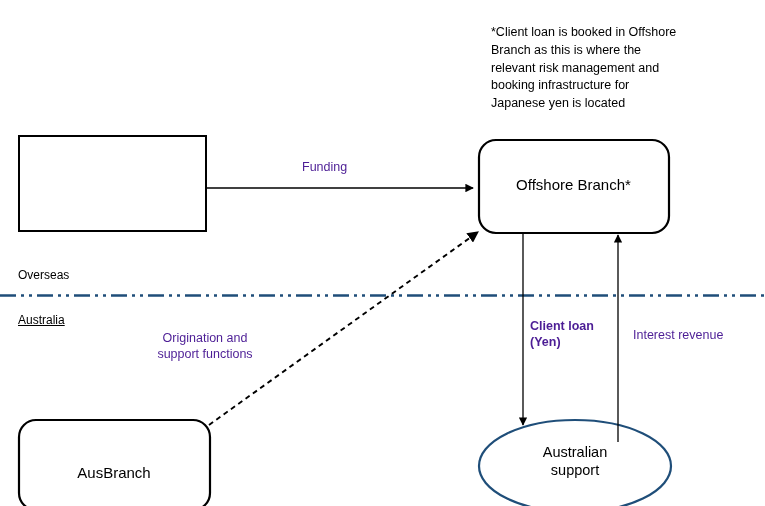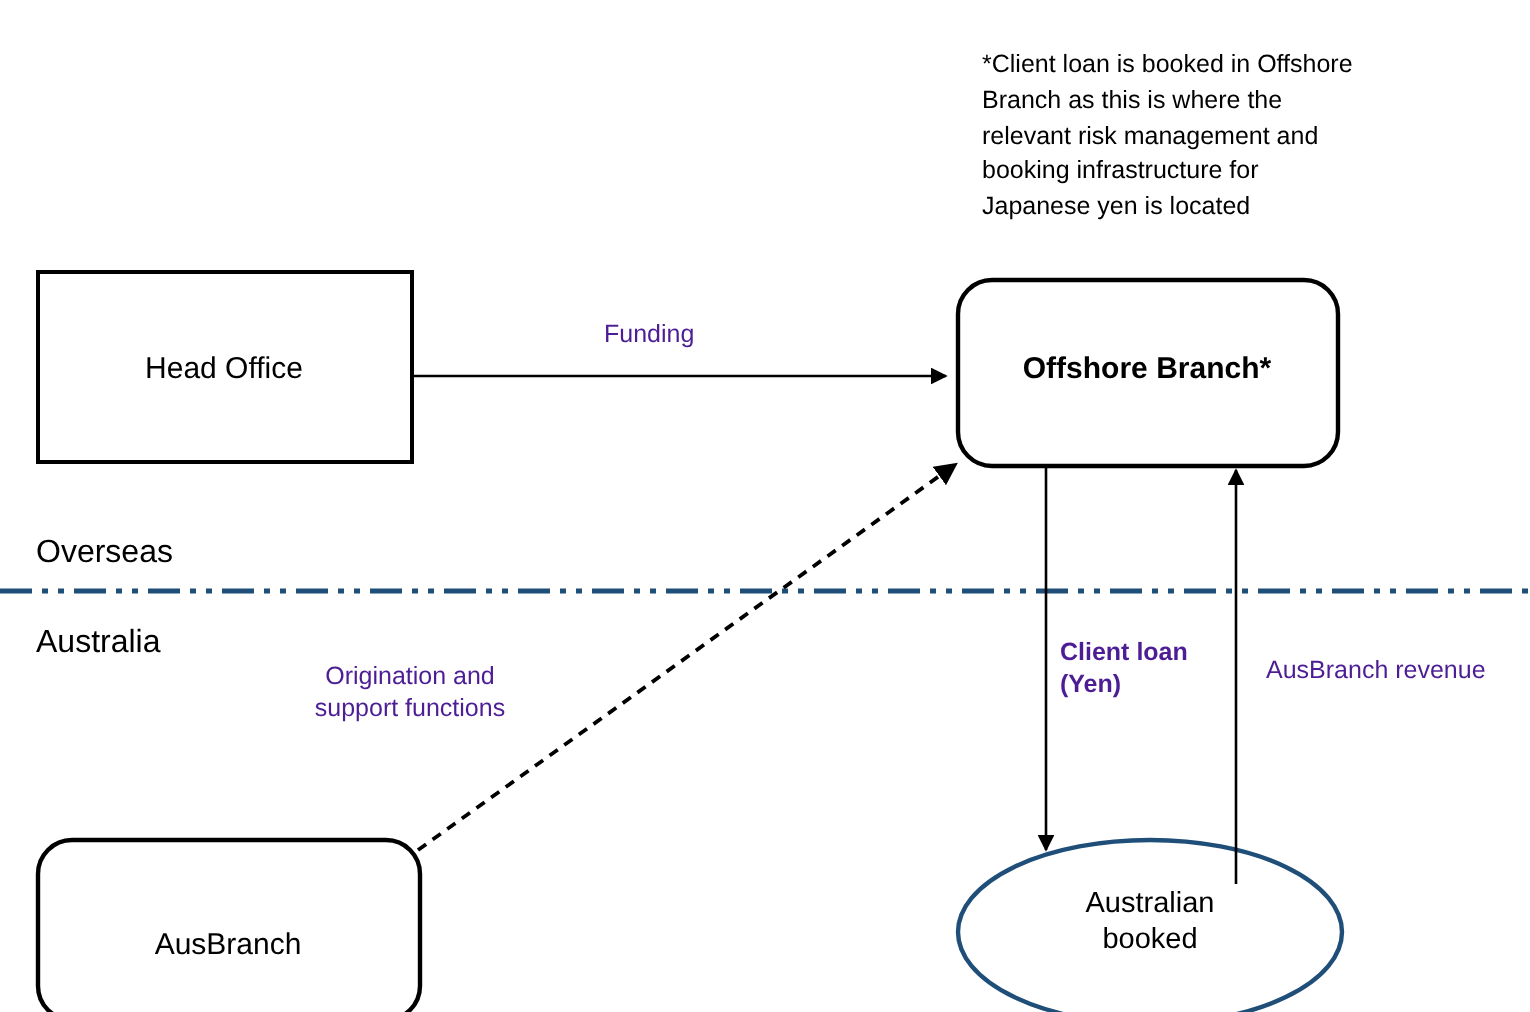--- a/index.html
+++ b/index.html
@@ -34,42 +34,41 @@
     white-space: pre-line;
   }
   .edge-label {
     position: absolute;
     color: #4c1d95;
     line-height: 1.3;
     white-space: pre-line;
   }
   .region-label {
     position: absolute;
-    font-size: 16px;
+    font-size: 12px;
     color: #000000;
     white-space: nowrap;
   }
   #footnote {
     position: absolute;
     left: 491px;
     top: 8px;
     width: 195px;
     font-size: 12.5px;
     line-height: 1.42;
     color: #000000;
     white-space: pre-line;
   }
   #label-head-office {
     left: 18px; top: 160px; width: 188px;
     font-size: 15px;
   }
   #label-offshore-branch {
     left: 478px; top: 160px; width: 191px;
     font-size: 15px;
-    font-weight: bold;
   }
   #label-ausbranch {
     left: 18px; top: 448px; width: 192px;
     font-size: 15px;
   }
   #label-australian-clients {
     left: 487px; top: 427px; width: 176px;
     font-size: 14.5px;
   }
   #label-funding {
@@ -85,21 +84,21 @@
   #label-client-loan {
     left: 530px; top: 302px;
     font-size: 12.5px;
     font-weight: bold;
   }
   #label-interest-revenue {
     left: 633px; top: 311px;
     font-size: 12.5px;
   }
   #label-overseas { left: 18px; top: 252px; }
-  #label-australia { left: 18px; top: 297px; }
+  #label-australia { left: 18px; top: 297px; text-decoration: underline; }
 </style>
 </head>
 <body>
 
 <div id="canvas">
 
   <svg id="vector-layer" viewBox="0 0 765 506">
     <defs>
       <marker id="arrow-black" viewBox="0 0 10 10" refX="9" refY="5" markerWidth="6.5" markerHeight="6.5" orient="auto-start-reverse">
         <path d="M 0 0 L 10 5 L 0 10 z" fill="#000000"></path>
@@ -123,36 +122,35 @@
 
     <line x1="209" y1="409" x2="478" y2="216" stroke="#000000" stroke-width="1.9" stroke-dasharray="5 4" marker-end="url(#arrow-black-dash)"></line>
 
     <line x1="523" y1="218" x2="523" y2="409" stroke="#000000" stroke-width="1.3" marker-end="url(#arrow-black)"></line>
 
     <line x1="618" y1="426" x2="618" y2="219" stroke="#000000" stroke-width="1.3" marker-end="url(#arrow-black)"></line>
   </svg>
 
   <div id="footnote">*Client loan is booked in Offshore Branch as this is where the relevant risk management and booking infrastructure for Japanese yen is located</div>
 
-  <div class="node-label" id="label-head-office">Head Office</div>
 
   <div class="node-label" id="label-offshore-branch">Offshore Branch*</div>
 
   <div class="node-label" id="label-ausbranch">AusBranch</div>
 
   <div class="node-label" id="label-australian-clients">Australian
-booked</div>
+support</div>
 
   <div class="edge-label" id="label-funding">Funding</div>
 
   <div class="edge-label" id="label-origination">Origination and
 support functions</div>
 
   <div class="edge-label" id="label-client-loan">Client loan
 (Yen)</div>
 
-  <div class="edge-label" id="label-interest-revenue">AusBranch revenue</div>
+  <div class="edge-label" id="label-interest-revenue">Interest revenue</div>
 
   <div class="region-label" id="label-overseas">Overseas</div>
 
   <div class="region-label" id="label-australia">Australia</div>
 
 </div>
 
 </body></html>

